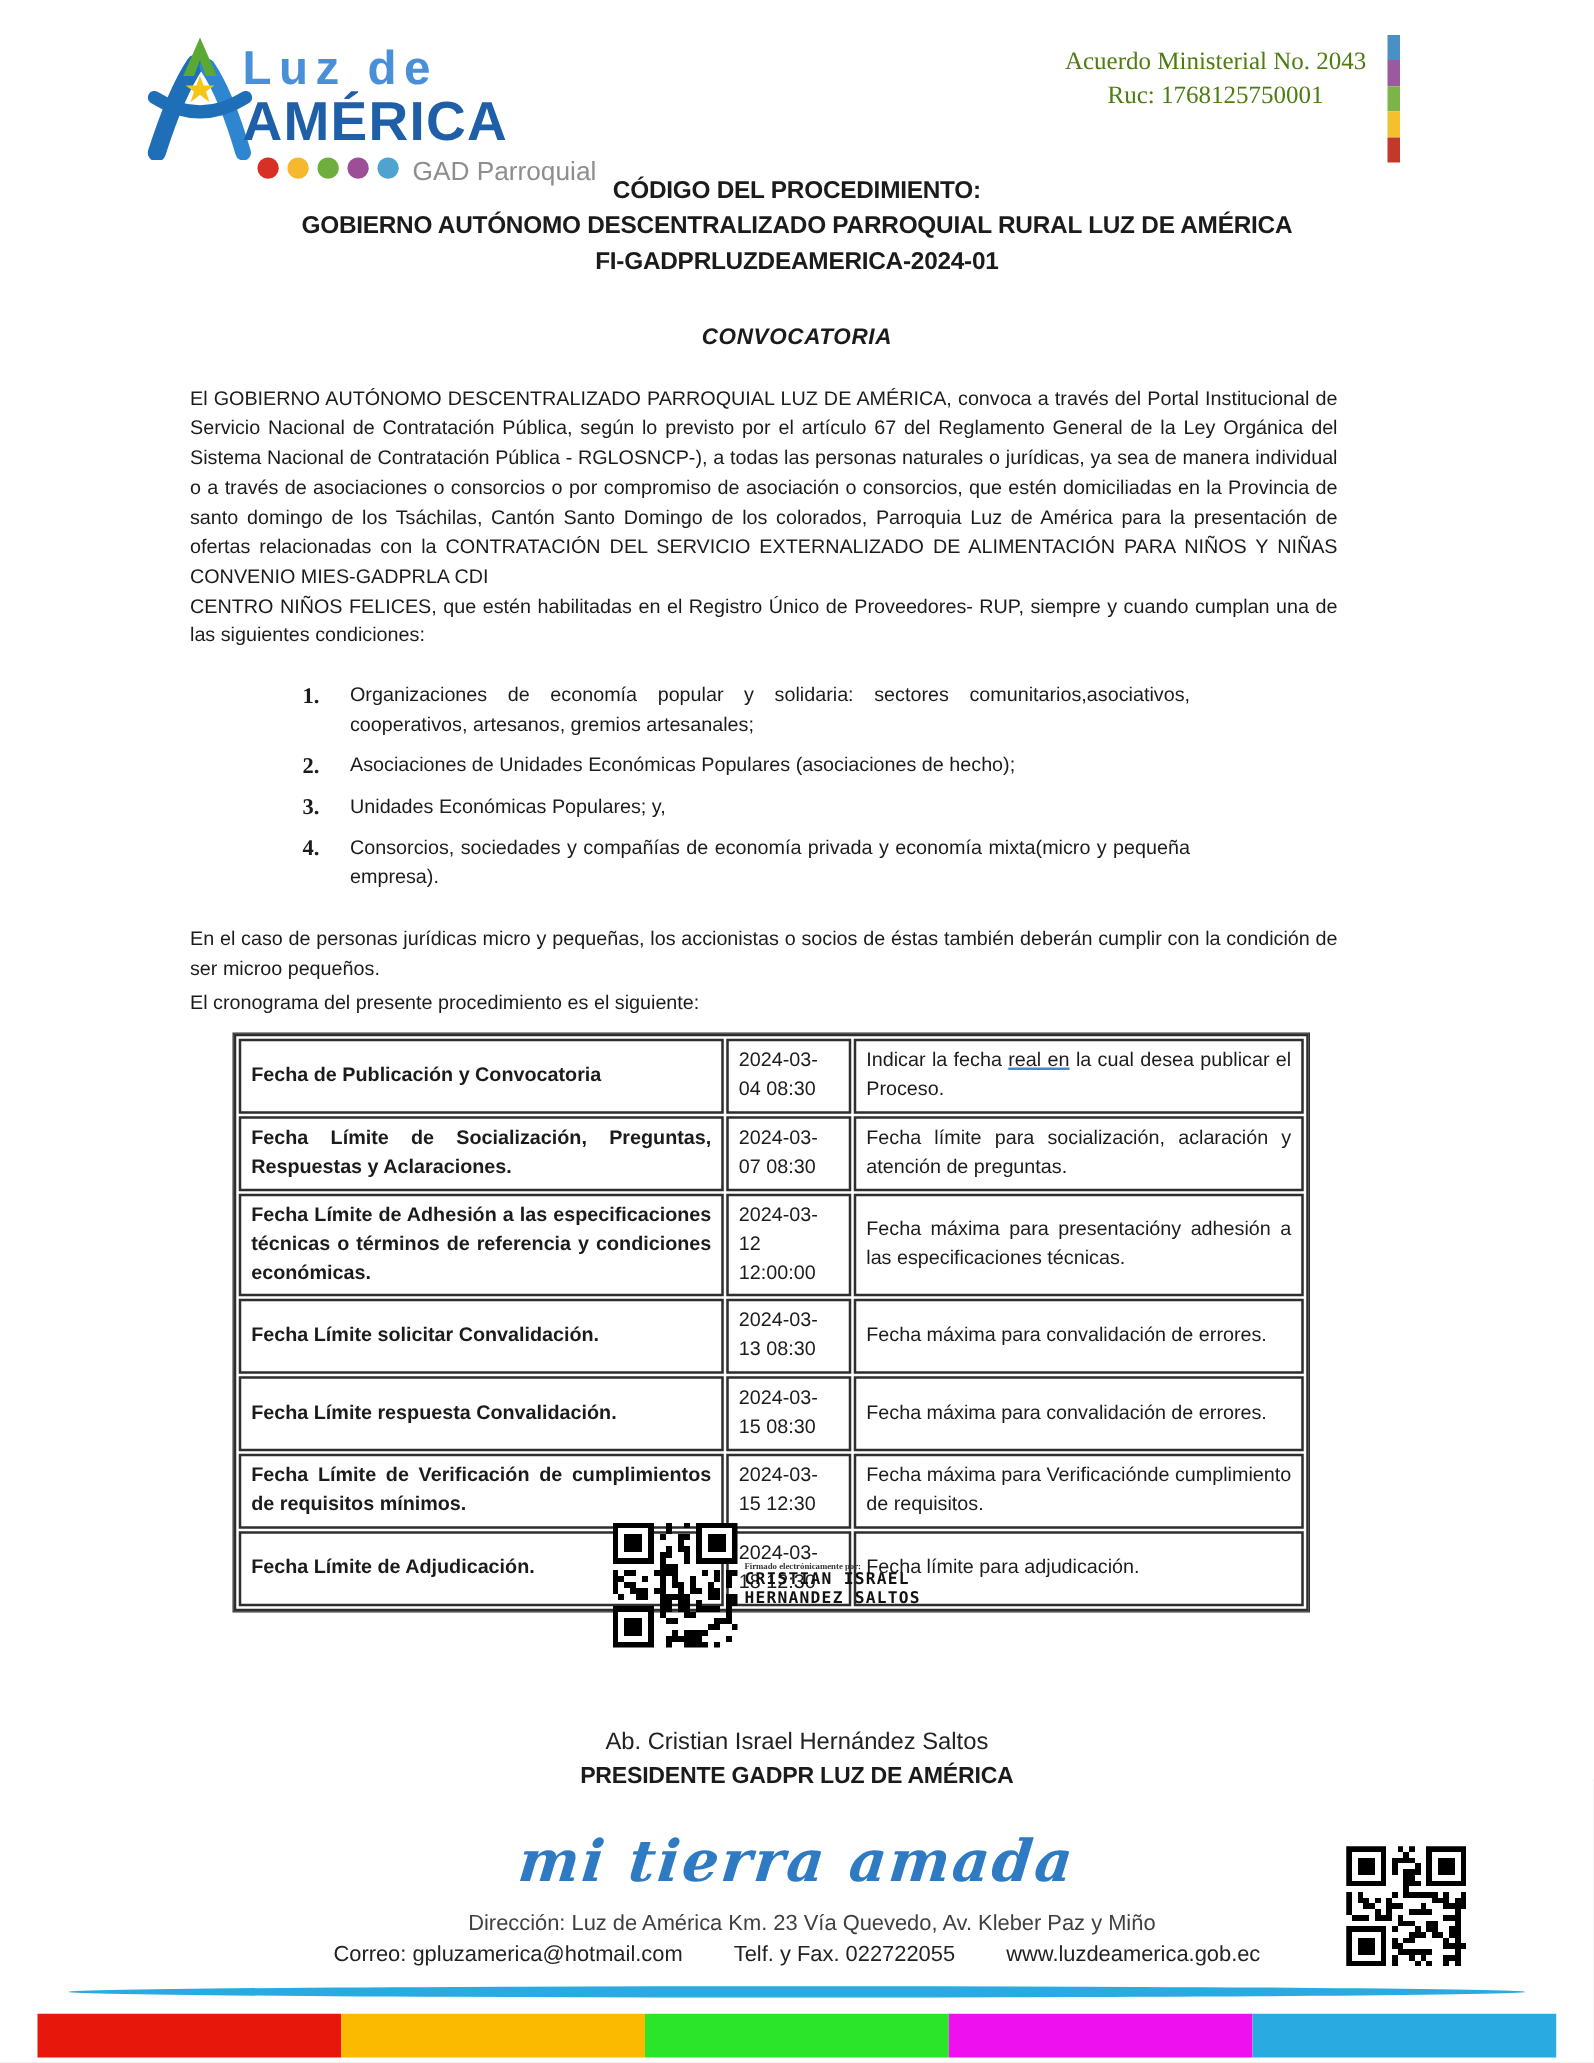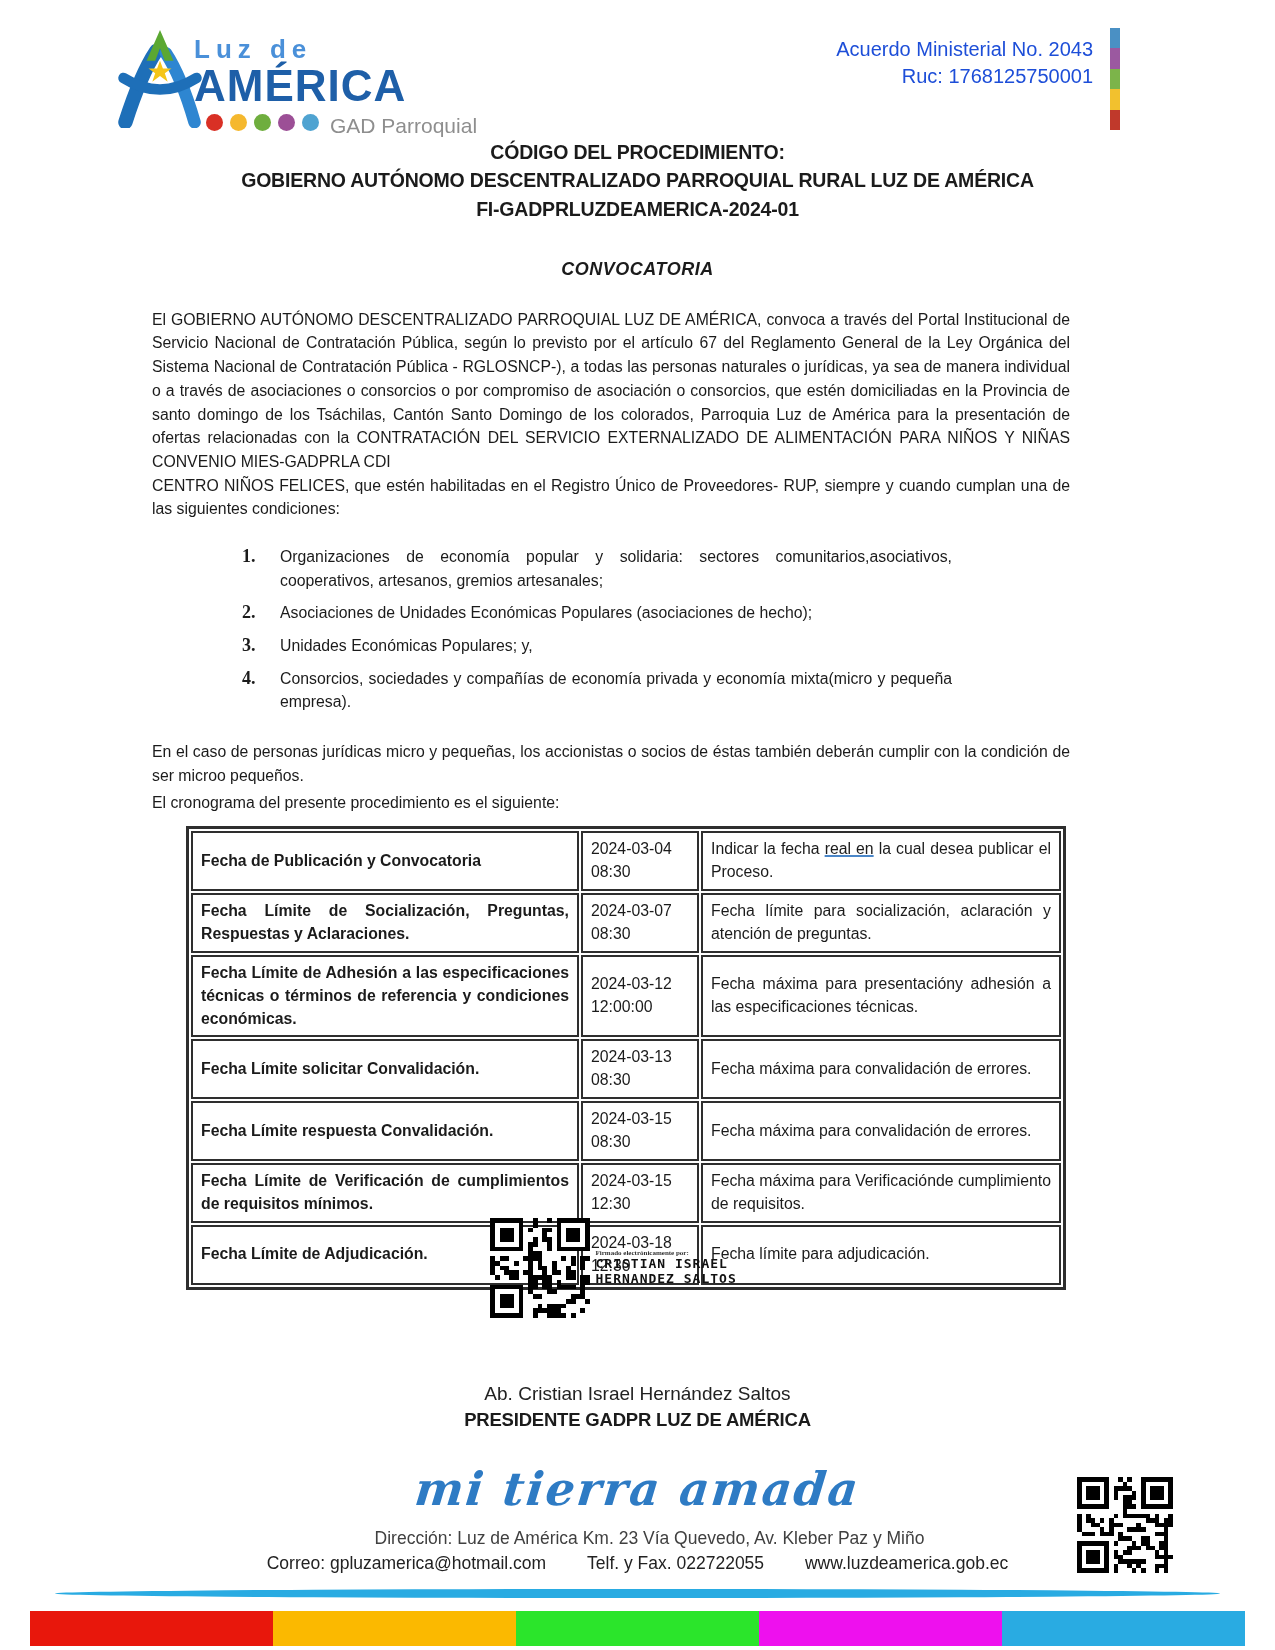--- a/index.html
+++ b/index.html
@@ -7,27 +7,27 @@
   .page {
     position:relative; width:1275px; height:1650px; margin:0 auto;
     background:#ffffff; overflow:hidden;
     font-family:"Liberation Sans", sans-serif; color:#1b1b1b;
   }
 
   
   .logo { position:absolute; left:112px; top:28px; display:flex; align-items:flex-start; }
   .logo-mark { width:96px; height:100px; }
   .logo-text { margin-left:-14px; margin-top:8px; }
-  .logo-line1 { color:#4a90d9; font-size:26px; font-weight:bold; letter-spacing:6px; line-height:1; }
+  .logo-line1 { color:#4a90d9; font-size:38px; font-weight:bold; letter-spacing:6px; line-height:1; }
   .logo-line2 { color:#1e5fa8; font-size:44px; font-weight:bold; letter-spacing:1px; line-height:1; margin-top:2px; }
   .logo-caption-row { display:flex; gap:7px; margin-top:6px; margin-left:12px; }
   .logo-dot { width:17px; height:17px; border-radius:50%; }
   .logo-caption { color:#8e8e8e; font-size:21px; margin-left:4px; }
 
-  .gov-info { position:absolute; right:182px; top:36px; text-align:right; color:#1d4ed8; font-size:20px; line-height:1.35; }
+  .gov-info { position:absolute; right:182px; top:36px; text-align:center; color:#4d7c0f; font-size:20px; line-height:1.35;font-family:Liberation Serif, serif; }
   .color-bar { position:absolute; right:155px; top:28px; width:10px; height:102px; display:flex; flex-direction:column; }
   .color-bar div { flex:1; }
 
   
   .doc-title { padding-top:138px; text-align:center; font-weight:bold; font-size:19.5px; line-height:1.45; letter-spacing:-0.2px; }
   .section-title { text-align:center; font-weight:bold; font-size:18px; margin-top:36px; letter-spacing:0.5px;font-style:italic; }
 
   
   .content { margin:28px 205px 0 152px; font-size:15.8px; line-height:1.5; }
   .content p { text-align:justify; }
@@ -36,21 +36,21 @@
   ol.cond-list li { counter-increment:item; position:relative; padding-left:38px; margin-bottom:9px; text-align:justify; max-width:710px; }
   ol.cond-list li::before { content:counter(item) "."; position:absolute; left:0; top:-2px; font-weight:bold; font-size:18px; font-family:"Liberation Serif", serif; }
   .p2 { margin-top:26px; }
   .p3 { margin-top:4px; }
 
   
   .sched-wrap { margin:12px 0 0 35px; }
   table.sched { border-collapse:separate; border-spacing:2px; border:2px solid #2e2e2e; outline:1px solid #2e2e2e; }
   table.sched td { border:2px solid #2e2e2e; padding:5px 8px; vertical-align:middle; font-size:15.8px; line-height:1.45; }
   td.c1 { width:388px; font-weight:bold; text-align:justify; }
-  td.c2 { width:118px; }
+  td.c2 { width:100px; }
   td.c3 { width:360px; text-align:justify; }
   .u-real { text-decoration:underline; text-decoration-thickness:2px; text-decoration-color:#4a86c8; }
 
   
   .sig-stamp { position:absolute; top:1218px; left:0; width:100%; display:flex; justify-content:center; align-items:center; gap:6px; }
   .sig-qr { width:100px; height:100px; }
   .stamp-text { width:190px; }
   .stamp-label { font-size:7px; font-weight:bold; color:#333; font-family:"Liberation Serif", serif; }
   .stamp-name { font-family:"DejaVu Sans Mono", monospace; font-size:13px; font-weight:bold; letter-spacing:1px; line-height:1.15; color:#111; }
   .sig-name { position:absolute; top:1383px; left:0; width:100%; text-align:center; font-size:19px; color:#222; }

